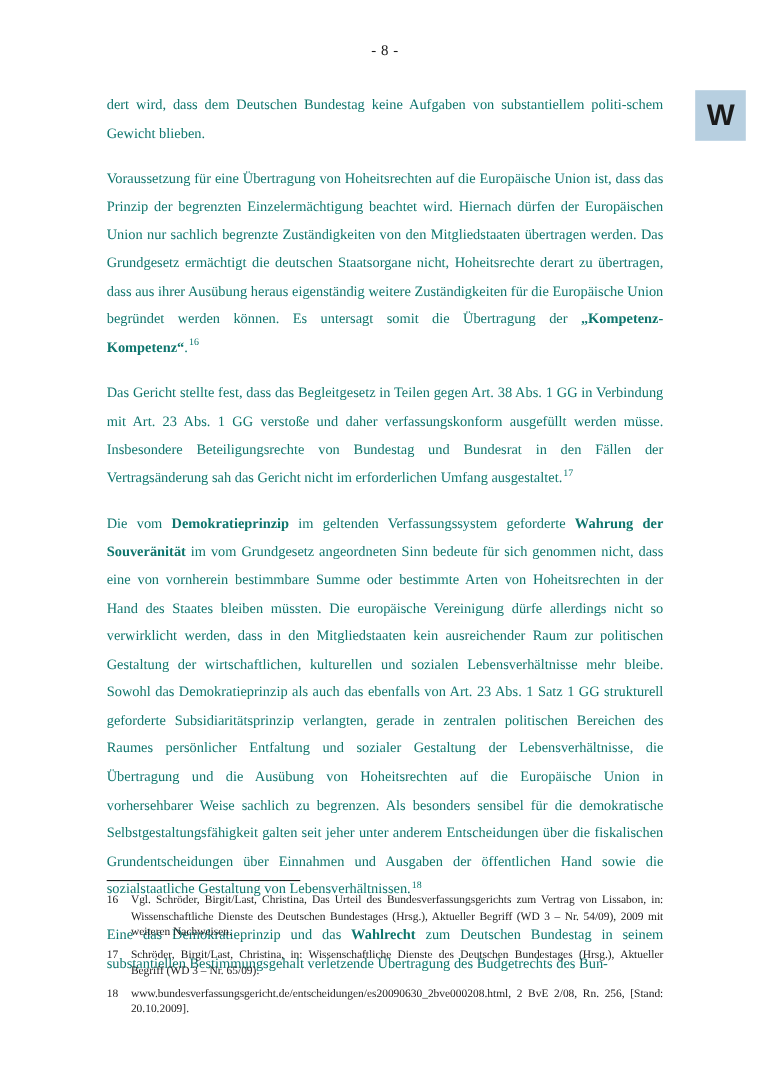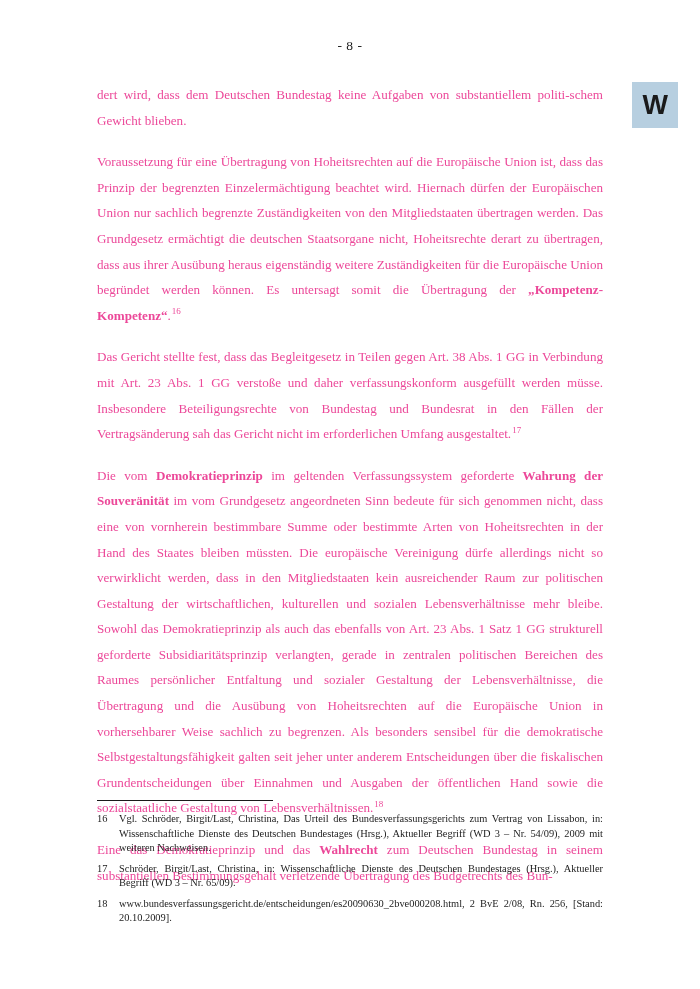--- a/index.html
+++ b/index.html
@@ -64,21 +64,21 @@
     width: 506px;
   }
 
   p.body-par {
     margin: 0 0 16px 0;
     font-size: 13.1px;
     line-height: 25.6px;
     text-align: justify;
     text-justify: inter-word;
     hyphens: manual;
-    color: #ec4899;
+    color: #0f766e;
   }
   p.body-par:last-of-type { margin-bottom: 0; }
 
   b, strong { font-weight: bold; }
 
   sup.fn-ref {
     font-size: 9px;
     vertical-align: super;
     line-height: 0;
     padding-left: 1px;

